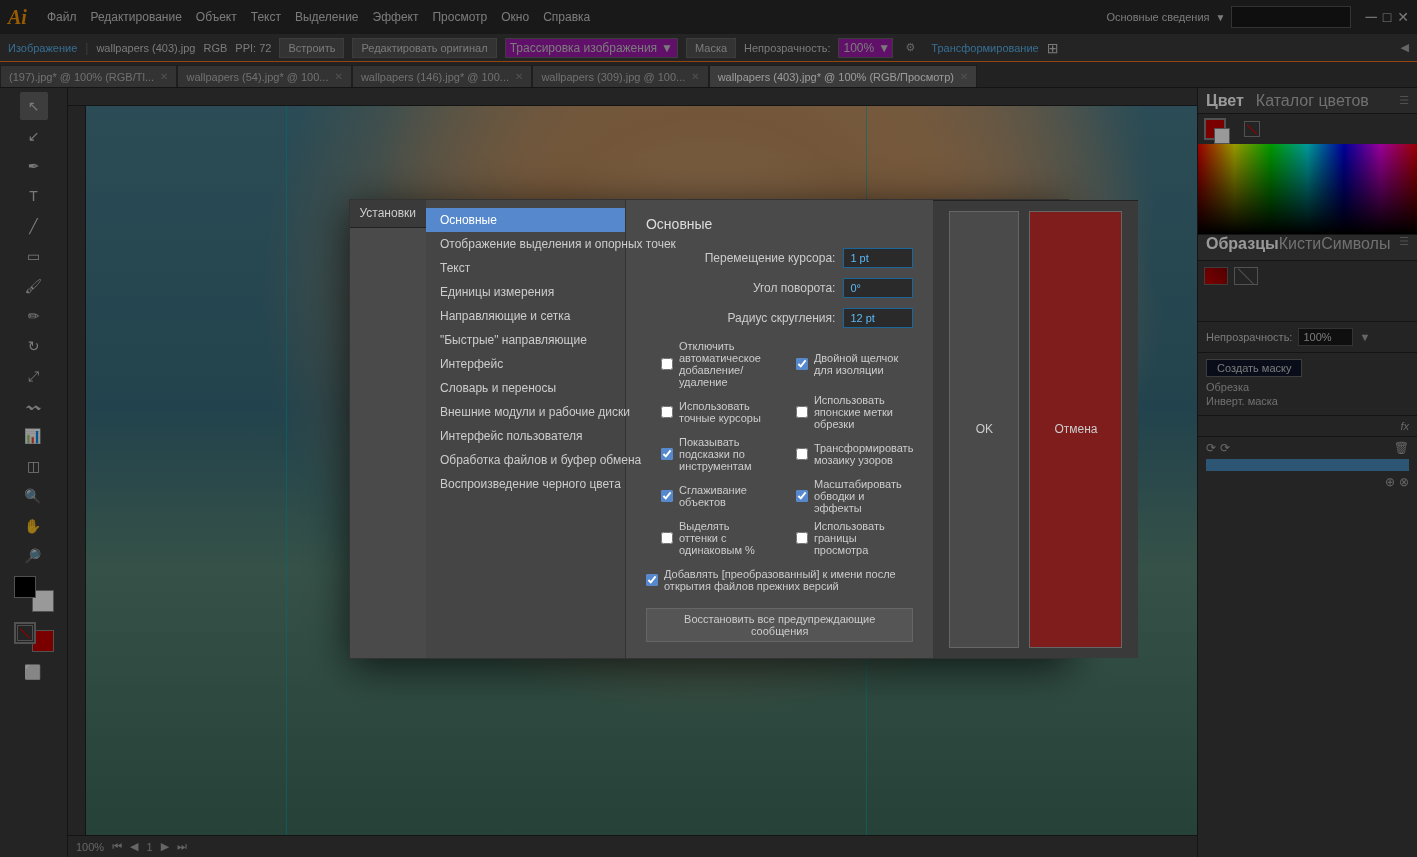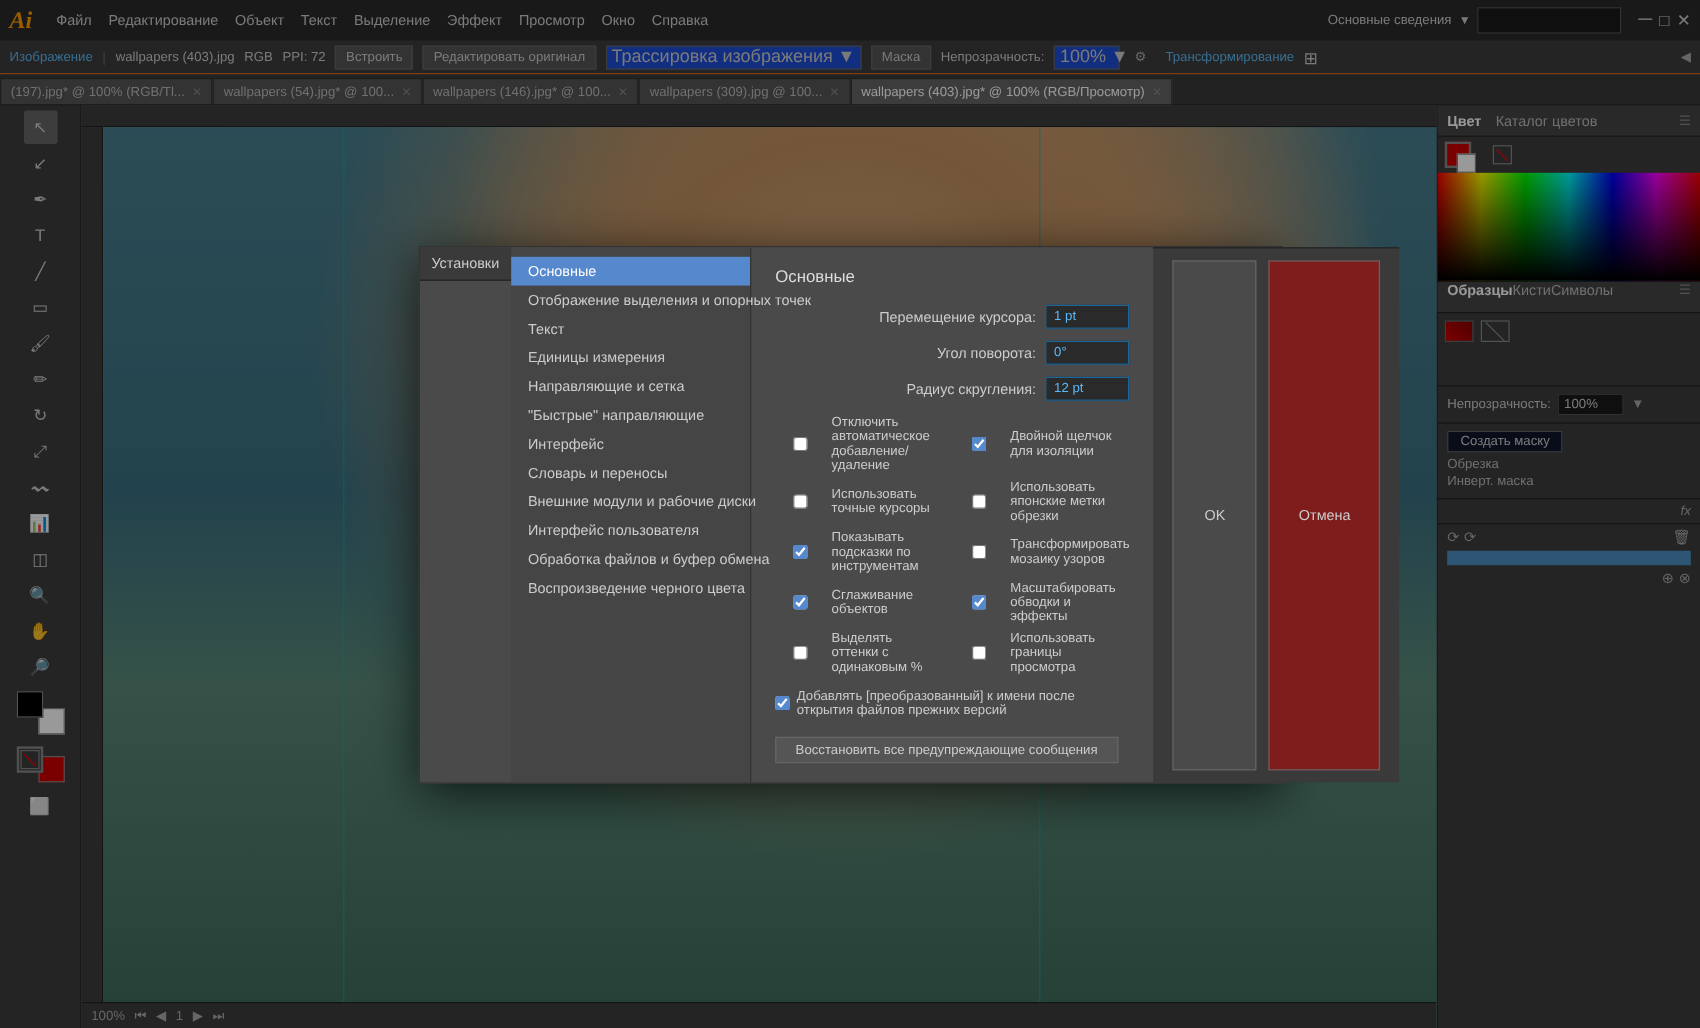--- a/index.html
+++ b/index.html
@@ -63,24 +63,24 @@
     .tb2-btn {
       background: #555;
       border: 1px solid #666;
       color: #ccc;
       font-size: 11px;
       padding: 2px 8px;
       cursor: pointer;
       height: 20px;
     }
     .tb2-dropdown {
-      background: #1d4ed8;
+      background: #a21caf;
       border: 1px solid #666;
       color: #ccc;
-      font-size: 15px;
+      font-size: 12px;
       padding: 2px 4px;
       height: 20px;
       display: flex;
       align-items: center;
       gap: 4px;
       cursor: pointer;
     }
 
     
     #doc-tabs {
@@ -249,21 +249,21 @@
     #color-panel-header {
       display: flex;
       align-items: center;
       height: 26px;
       background: #454545;
       padding: 0 8px;
       gap: 12px;
       border-bottom: 1px solid #222;
     }
     .panel-tab {
-      font-size: 12px;
+      font-size: 16px;
       color: #bbb;
       cursor: pointer;
     }
     .panel-tab.active { color: #fff; font-weight: bold; }
     #color-gradient {
       width: 100%;
       height: 100px;
       background: linear-gradient(to right, #ff0000, #ffff00, #00ff00, #00ffff, #0000ff, #ff00ff, #ff0000),
                   linear-gradient(to bottom, #ffffff00, #000000);
       background-blend-mode: multiply;
@@ -468,21 +468,21 @@
     }
     .checkboxes-area {
       display: grid;
       grid-template-columns: 1fr 1fr;
       gap: 6px 20px;
       margin: 12px 0;
     }
     .checkbox-row {
       display: flex;
       align-items: center;
-      gap: 20px;
+      gap: 6px;
       font-size: 11px;
       color: #ccc;
       padding-left: 15px;
     }
     .checkbox-row input[type=checkbox] {
       width: 12px;
       height: 12px;
       accent-color: #5588cc;
     }
     #restore-btn-row {

